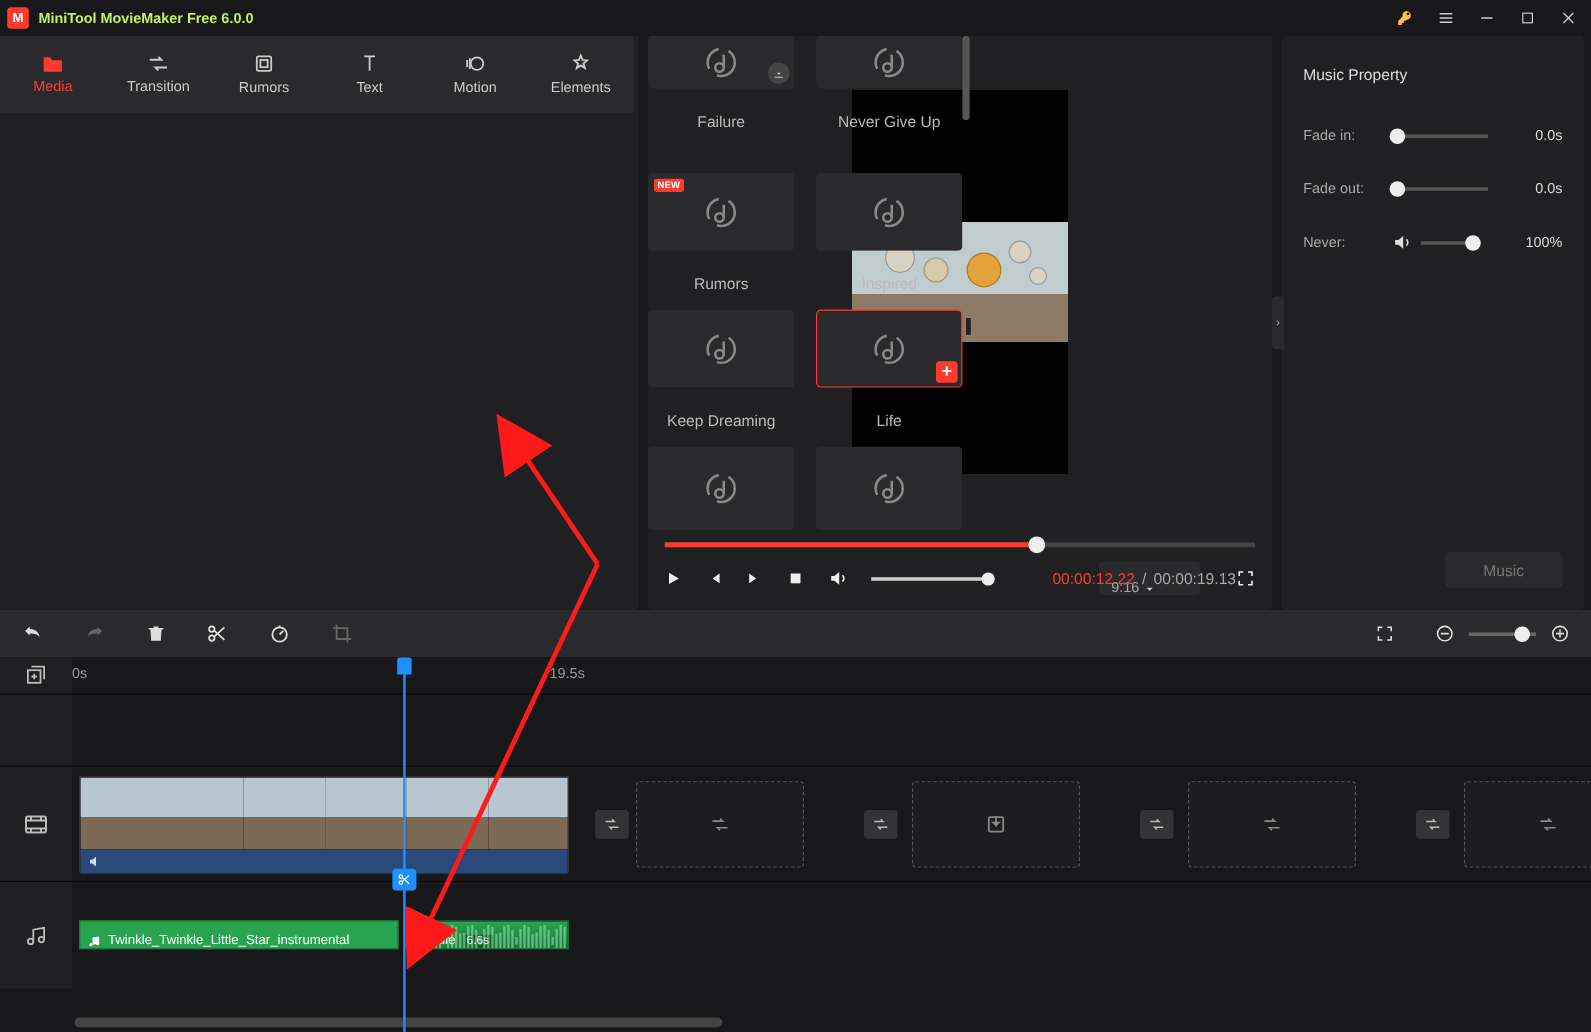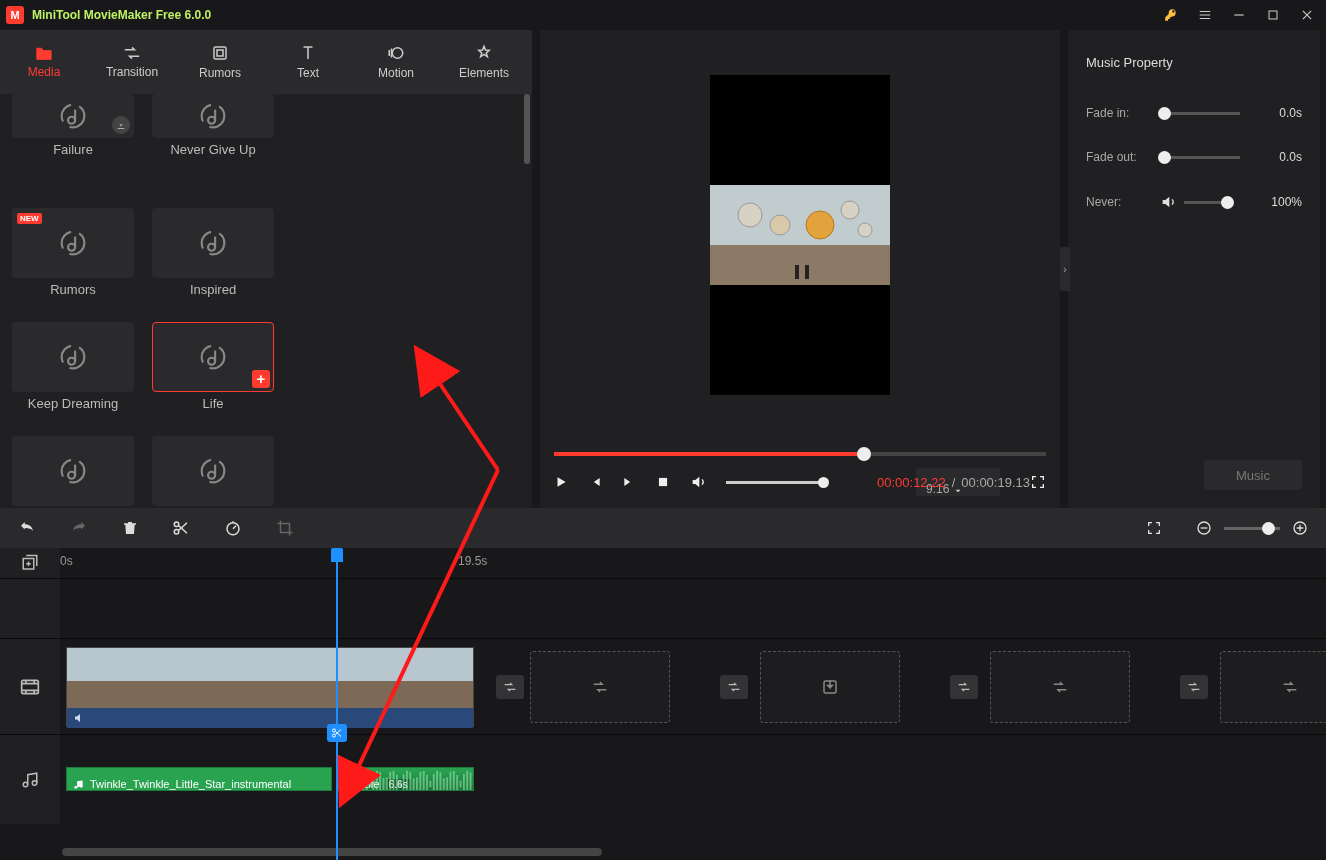--- a/index.html
+++ b/index.html
@@ -16,35 +16,35 @@
   .titlebar .logo{width:18px;height:18px;background:var(--accent);border-radius:3px;display:flex;align-items:center;justify-content:center;font-size:11px;color:#fff;font-weight:bold}
   .titlebar .title{font-size:12px;color:#bef264;font-weight:bold}
   .titlebar .spacer{flex:1}
   .titlebar .winbtn{width:26px;height:26px;display:flex;align-items:center;justify-content:center;cursor:pointer}
   .key-icon{color:#ffbf3c}
 
   
   .top-row{display:flex;height:478px;background:var(--bg-1);gap:8px;padding:0 6px 0 0}
 
   
-  .media-panel{width:532px;background:var(--bg-2);display:flex;flex-direction:column;border-radius:0 0 4px 0}
+  .media-panel{width:532px;background:var(--bg-2);display:flex;flex-direction:row;border-radius:0 0 4px 0}
   .main-tabs{display:flex;background:var(--bg-3);padding:0;height:64px}
   .main-tab{width:88px;display:flex;flex-direction:column;align-items:center;justify-content:center;gap:4px;font-size:12px;cursor:pointer;color:#ccc}
   .main-tab.active{color:var(--accent)}
   .main-tab svg{stroke:#ccc}
   .main-tab.active svg{stroke:var(--accent);fill:var(--accent)}
   .media-body{display:flex;flex:1;min-height:0}
   .side-cats{width:160px;background:var(--bg-2);font-size:13px;padding-top:4px}
   .side-cat{padding:10px 16px;cursor:pointer}
   .side-cat.active{background:var(--bg-4);border-left:3px solid var(--accent);padding-left:13px}
   .gallery-wrap{flex:1;display:flex;flex-direction:column;min-height:0}
   .gallery-top{height:32px;display:flex;align-items:center;justify-content:flex-end;padding:0 18px;font-size:13px;gap:8px;cursor:pointer}
   .gallery{flex:1;overflow:hidden;padding:0 8px;position:relative}
   .gallery-grid{display:grid;grid-template-columns:repeat(2,122px);grid-auto-rows:100px;column-gap:18px;row-gap:14px;justify-content:start;padding-left:4px}
-  .gitem{display:flex;flex-direction:column;align-items:center;gap:4px;font-size:13px;color:#bbb}
+  .gitem{display:flex;flex-direction:column;align-items:center;gap:20px;font-size:13px;color:#bbb}
   .thumb{width:122px;height:70px;background:var(--bg-3);border-radius:4px;display:flex;align-items:center;justify-content:center;position:relative;border:1px solid transparent}
   .thumb.selected{border-color:var(--accent)}
   .thumb .add-btn{position:absolute;right:3px;bottom:3px;width:18px;height:18px;background:var(--accent);border-radius:3px;color:#fff;font-size:15px;line-height:18px;text-align:center;font-weight:bold}
   .thumb .dl-btn{position:absolute;right:3px;bottom:3px;width:18px;height:18px;background:#444;border-radius:9px;display:flex;align-items:center;justify-content:center}
   .thumb .new-badge{position:absolute;left:4px;top:4px;background:var(--accent);color:#fff;font-size:8px;padding:1px 3px;border-radius:2px;font-weight:bold}
   .gallery-scroll{position:absolute;right:2px;top:0;width:6px;height:70px;background:#555;border-radius:3px}
 
   
   .player-panel{width:520px;background:var(--bg-2);display:flex;flex-direction:column;border-radius:4px}
   .player-bar{height:64px;display:flex;align-items:center;padding:0 18px;font-size:13px}

